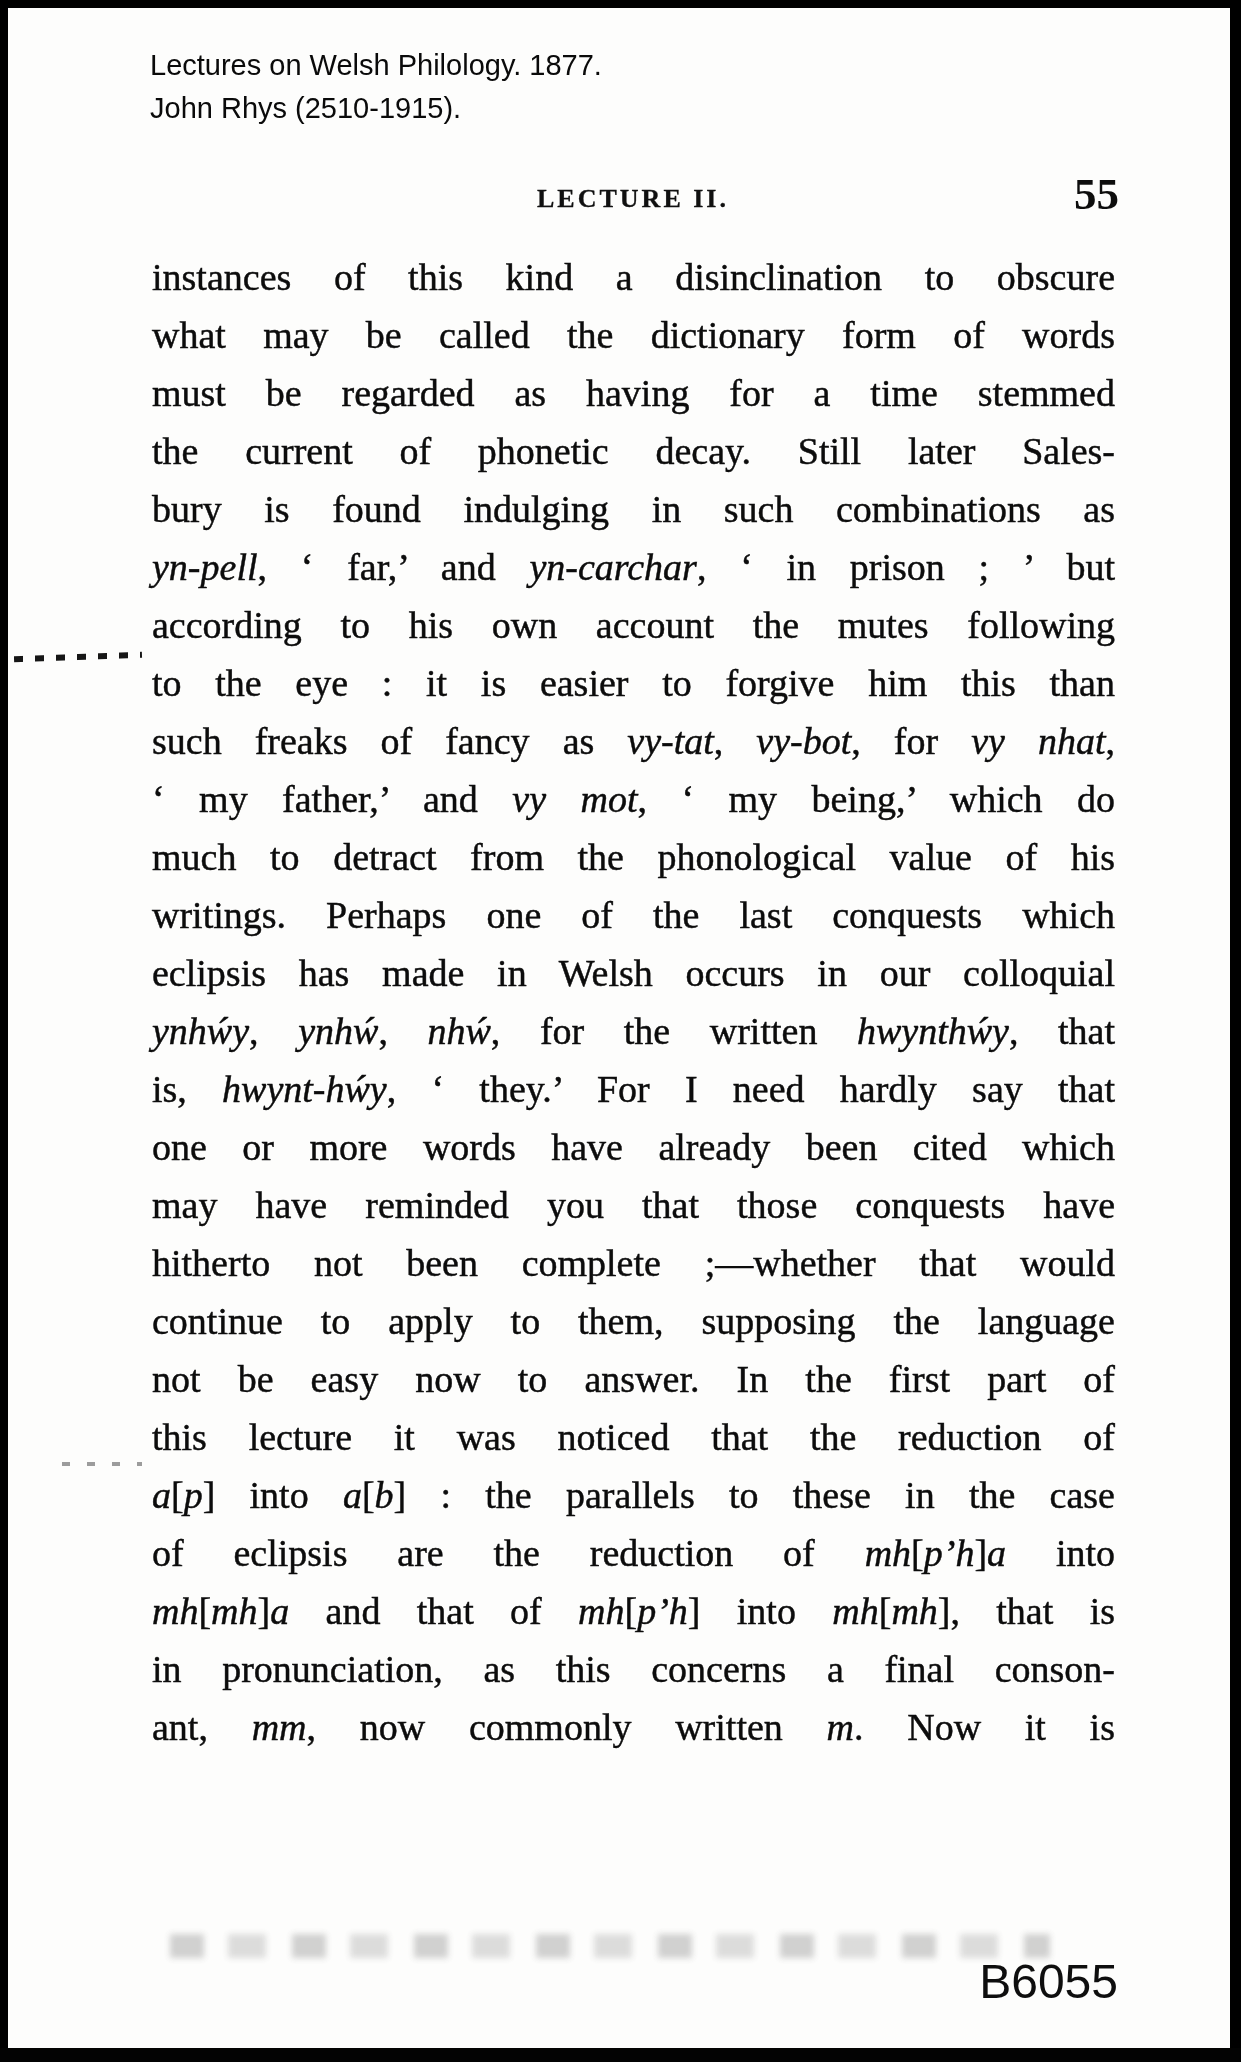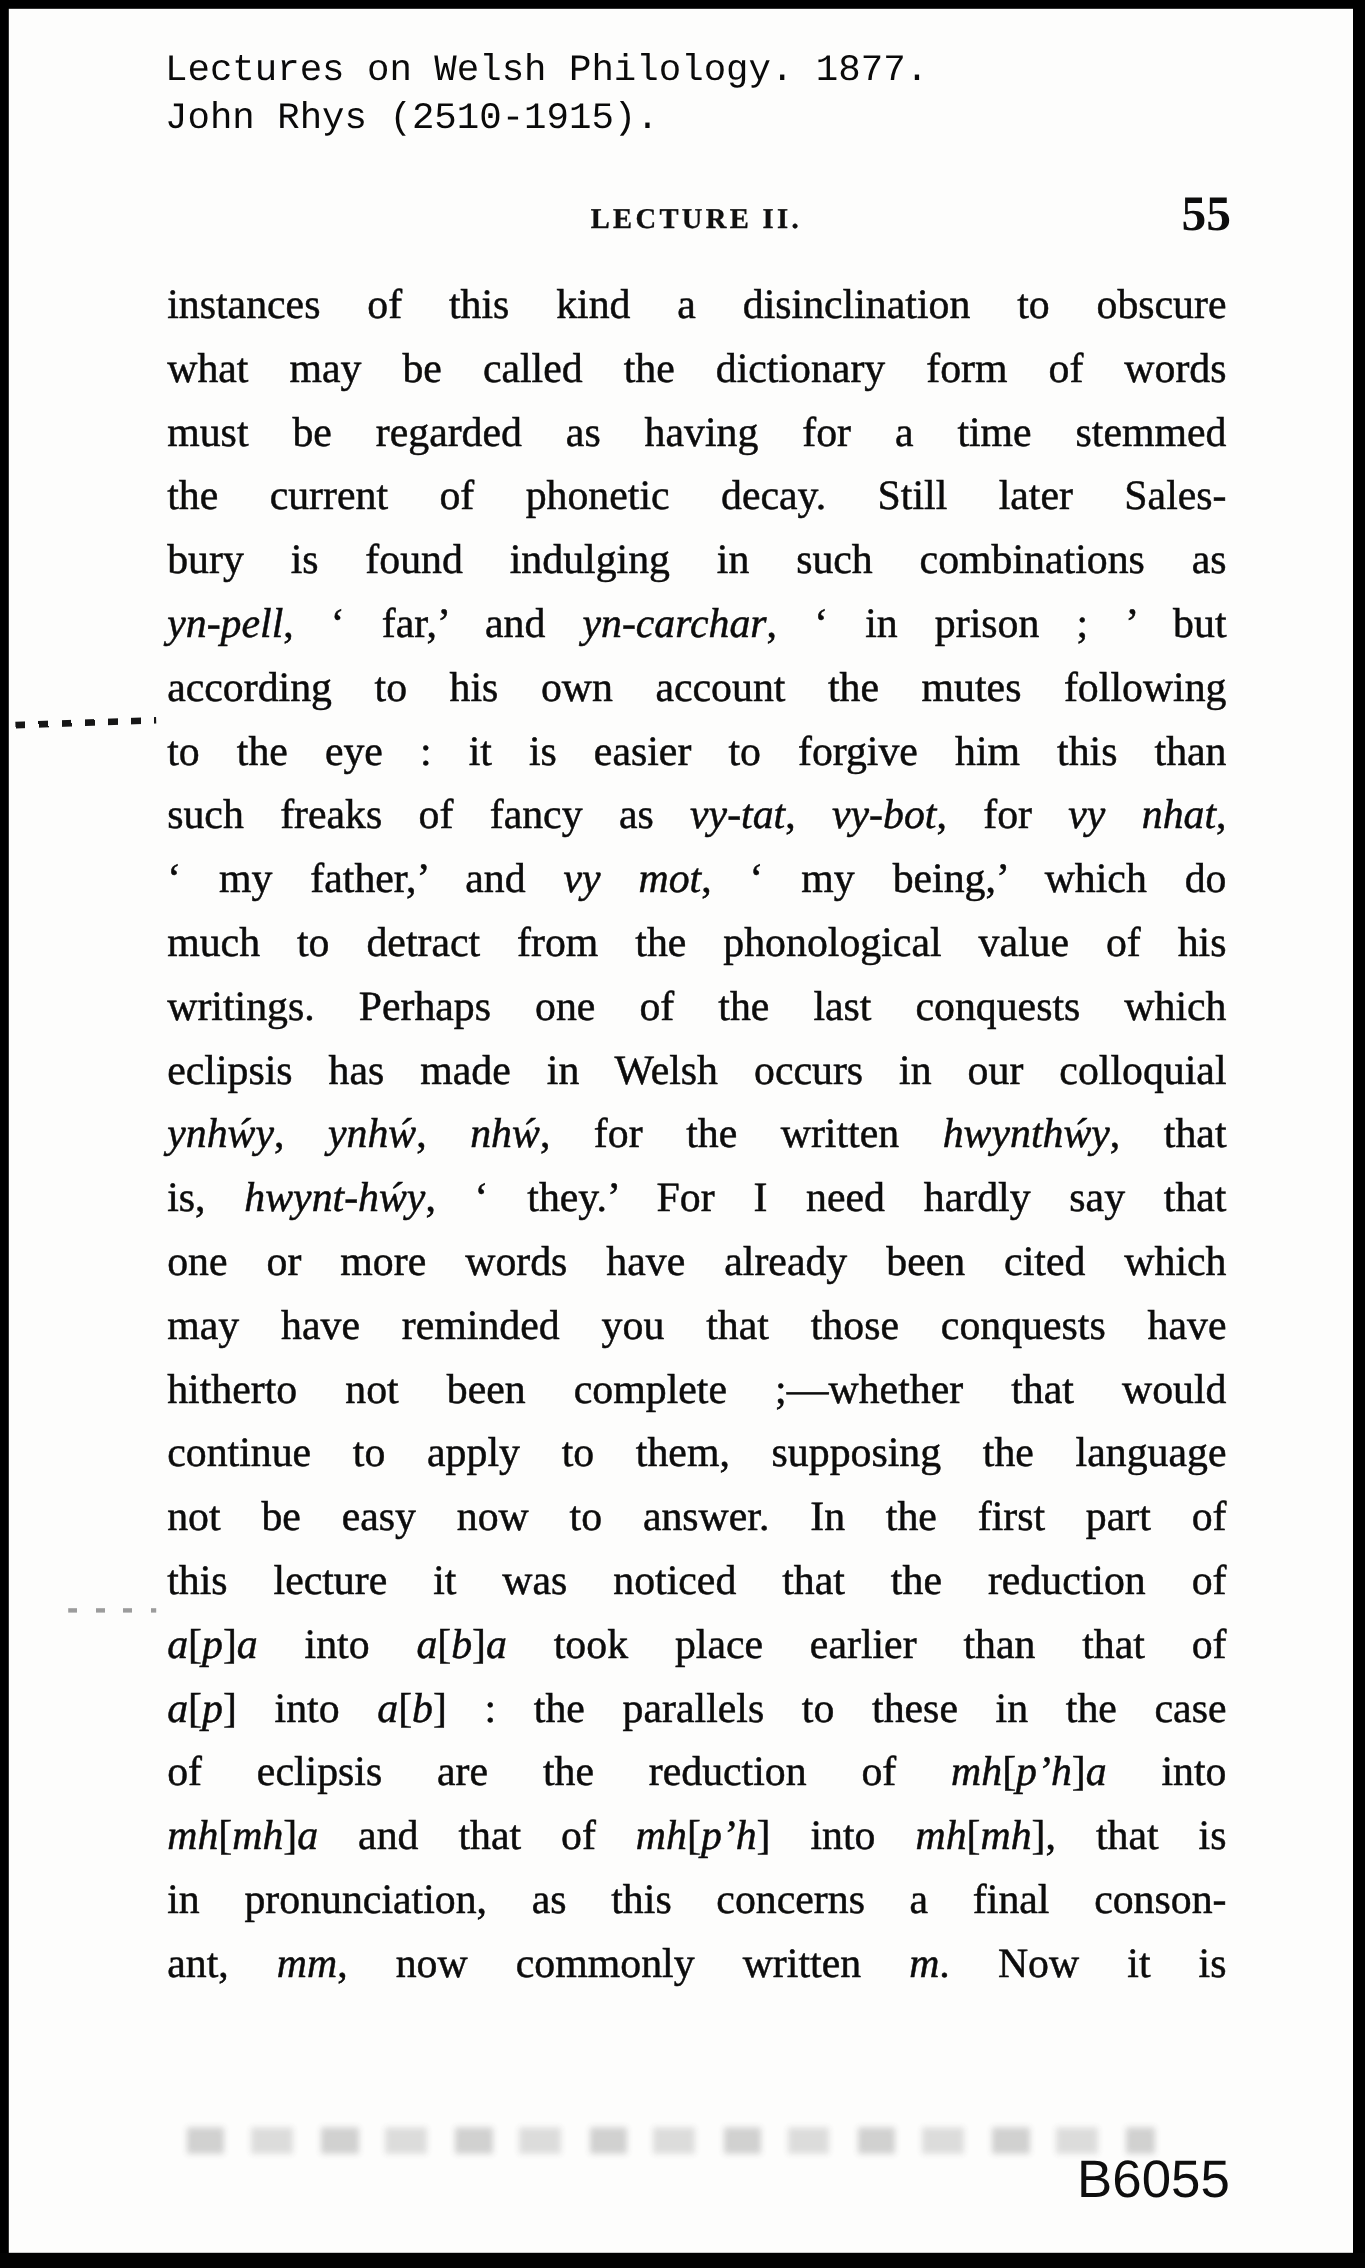--- a/index.html
+++ b/index.html
@@ -15,22 +15,22 @@
     background: #fdfdfc;
   }
   
   .b-top    { position:absolute; top:0; left:0; right:0; height:8px;  background:#000; }
   .b-left   { position:absolute; top:0; left:0; bottom:0; width:8px;  background:#000; }
   .b-right  { position:absolute; top:0; right:0; bottom:0; width:11px; background:#000; }
   .b-bottom { position:absolute; left:0; right:0; bottom:0; height:14px; background:#030303; }
 
   .annotation {
     position: absolute; left: 150px; top: 44px;
-    font-family: Liberation Mono, monospace;
-    font-size: 34px; line-height: 43px;
+    font-family: Liberation Sans, sans-serif;
+    font-size: 29px; line-height: 43px;
     color: #0a0a0a;
   }
 
   .lecture-heading {
     position: absolute; top: 184px; left: 152px; width: 962px;
     text-align: center;
     font-family: "Liberation Serif", serif;
     font-size: 26px; font-weight: 700; letter-spacing: 3px;
     color: #101010;
     -webkit-text-stroke: 0.3px #101010;
@@ -121,21 +121,20 @@
       <div class="line"><span>writings.  Perhaps one of the last conquests which</span></div>
       <div class="line"><span>eclipsis has made in Welsh occurs in our colloquial</span></div>
       <div class="line"><span class="it">ynhẃy</span><span>, </span><span class="it">ynhẃ</span><span>, </span><span class="it">nhẃ</span><span>, for the written </span><span class="it">hwynthẃy</span><span>, that</span></div>
       <div class="line"><span>is, </span><span class="it">hwynt-hẃy</span><span>, ‘ they.’  For I need hardly say that</span></div>
       <div class="line"><span>one or more words have already been cited which</span></div>
       <div class="line"><span>may have reminded you that those conquests have</span></div>
       <div class="line"><span>hitherto not been complete ;—whether that would</span></div>
       <div class="line"><span>continue to apply to them, supposing the language</span></div>
       <div class="line"><span>not be easy now to answer.  In the first part of</span></div>
       <div class="line"><span>this lecture it was noticed that the reduction of</span></div>
-      <div class="line"><span class="it">a</span><span>[</span><span class="it">p</span><span>]</span><span class="it">a</span><span> into </span><span class="it">a</span><span>[</span><span class="it">b</span><span>]</span><span class="it">a</span><span> took place earlier than that of</span></div>
       <div class="line"><span class="it">a</span><span>[</span><span class="it">p</span><span>] into </span><span class="it">a</span><span>[</span><span class="it">b</span><span>] : the parallels to these in the case</span></div>
       <div class="line"><span>of eclipsis are the reduction of </span><span class="it">mh</span><span>[</span><span class="it">p’h</span><span>]</span><span class="it">a</span><span> into</span></div>
       <div class="line"><span class="it">mh</span><span>[</span><span class="it">mh</span><span>]</span><span class="it">a</span><span> and that of </span><span class="it">mh</span><span>[</span><span class="it">p’h</span><span>] into </span><span class="it">mh</span><span>[</span><span class="it">mh</span><span>], that is</span></div>
       <div class="line"><span>in pronunciation, as this concerns a final conson-</span></div>
       <div class="line"><span>ant, </span><span class="it">mm</span><span>, now commonly written </span><span class="it">m</span><span>.  Now it is</span></div>
     </div>
 
   <div class="bleed-through"></div>
 
   <div class="catalog-code">B6055</div>

